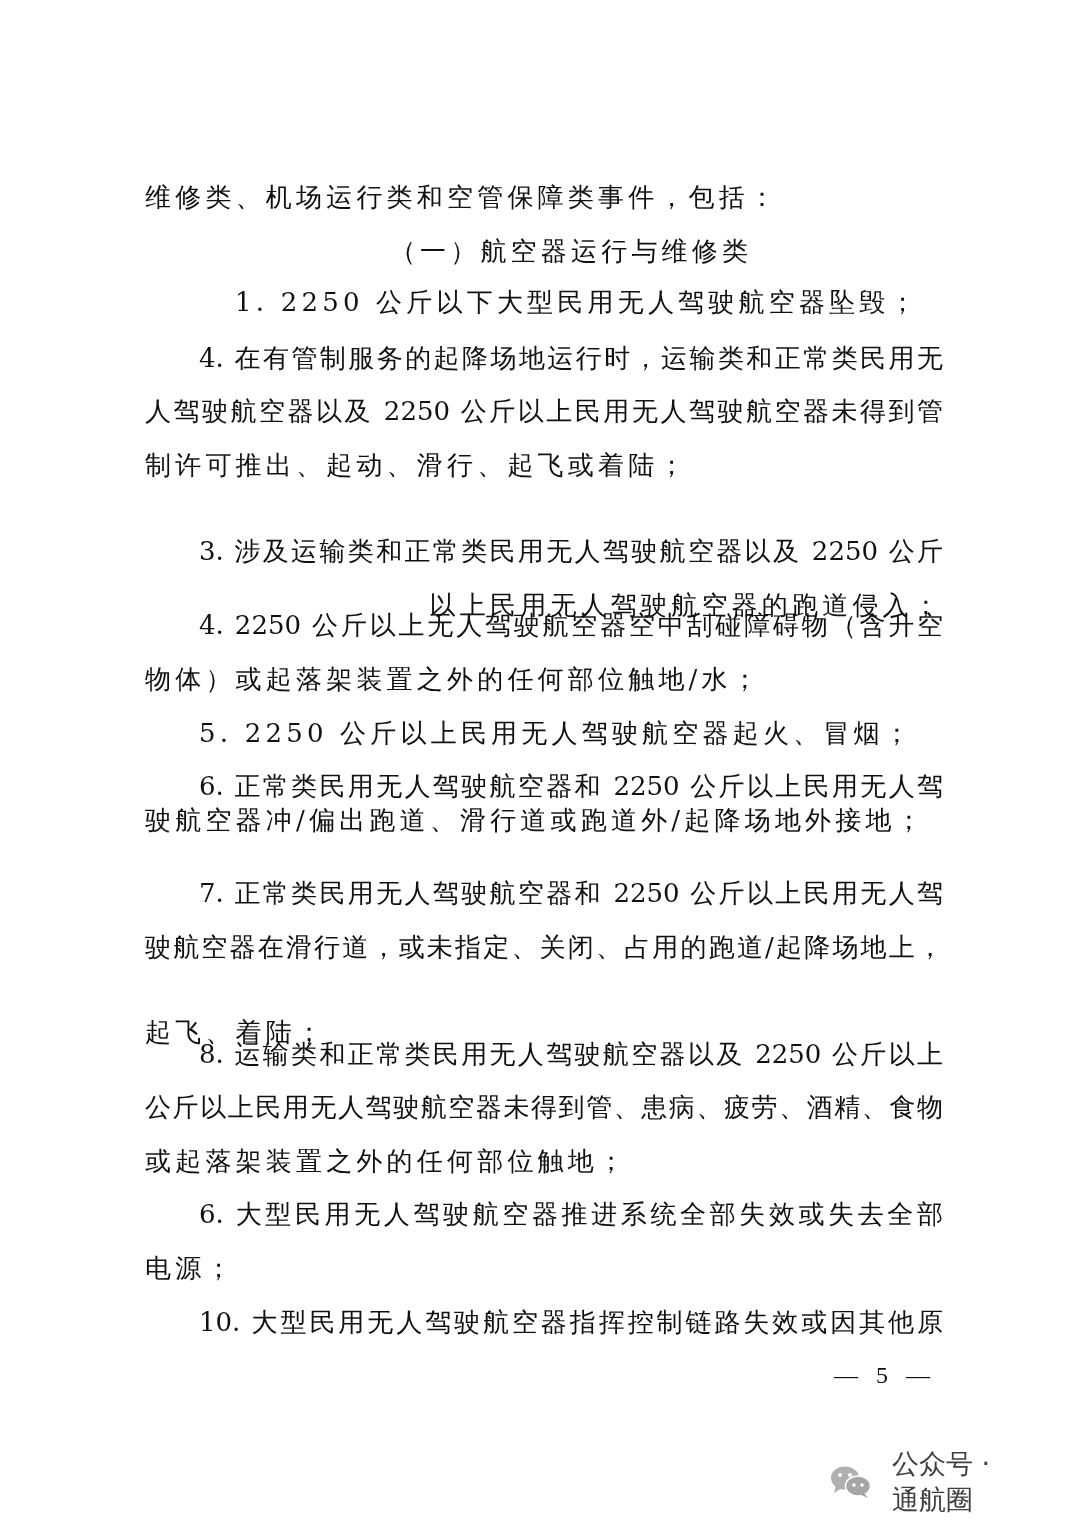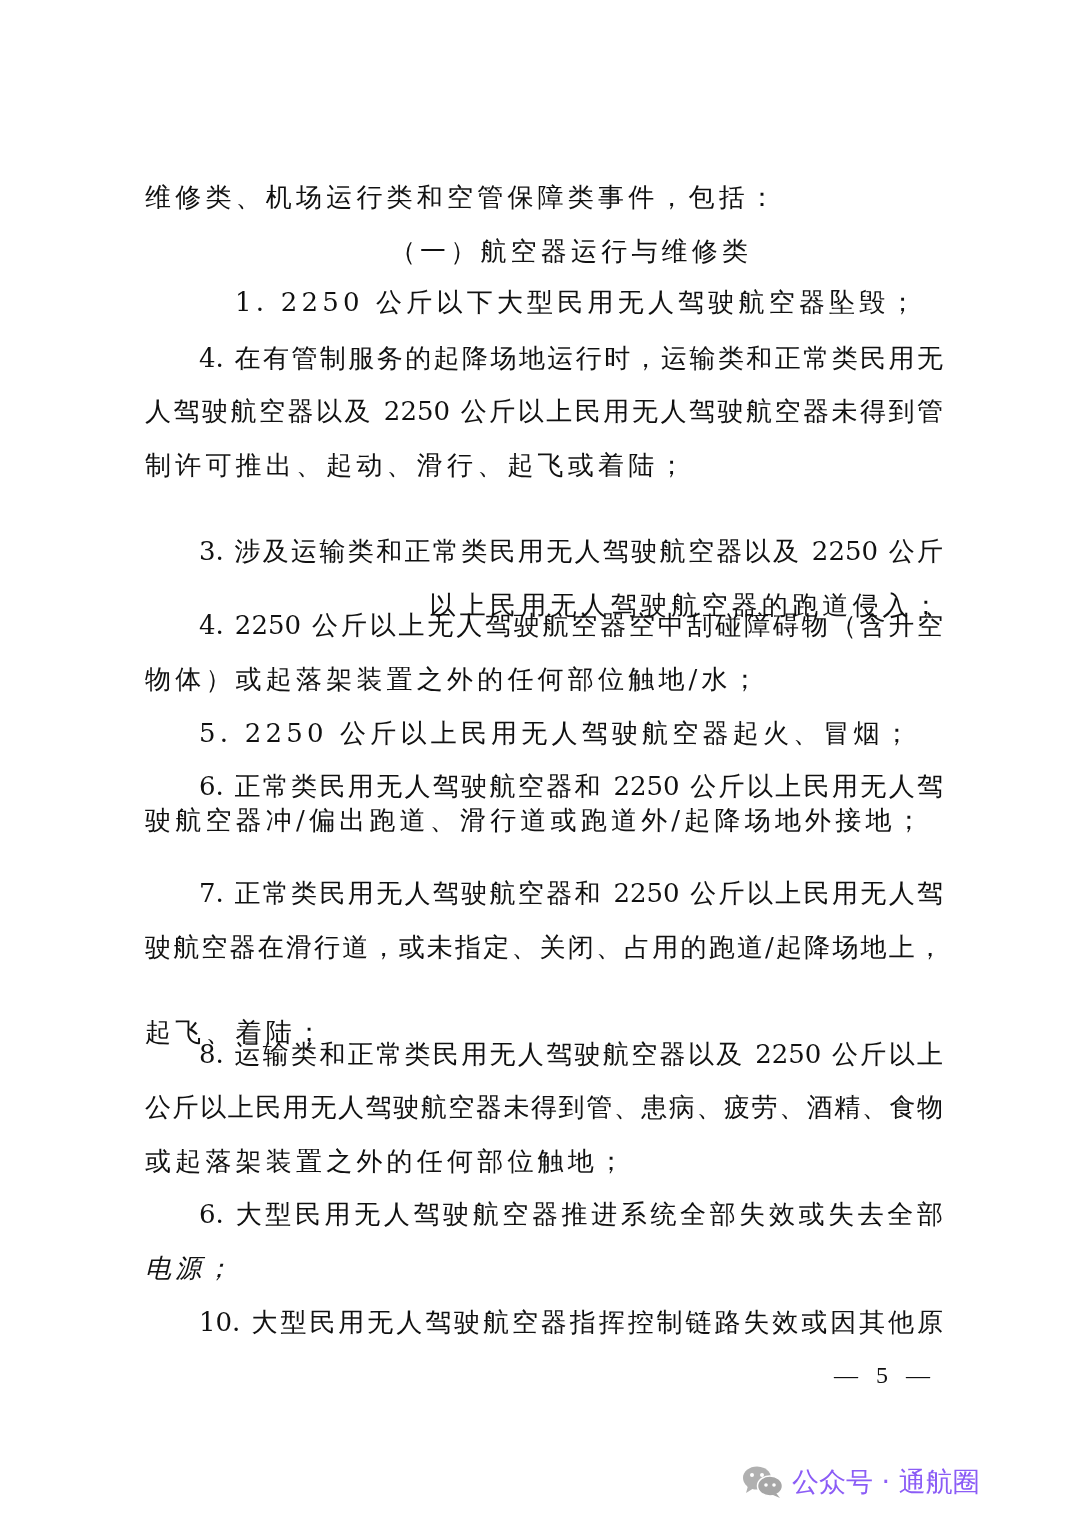--- a/index.html
+++ b/index.html
@@ -5,22 +5,22 @@
   html, body { margin:0; padding:0; background:#ffffff; }
   body { width:1080px; height:1526px; position:relative; overflow:hidden;
          font-family:"DejaVu Serif", "Liberation Serif", serif; color:#111; }
   .page { position:absolute; left:0; top:0; width:1004px; height:1526px; background:#fff; }
   .line { position:absolute; left:145px; width:798px; height:40px; line-height:40px;
           font-size:26px; white-space:nowrap; overflow:visible; letter-spacing:4.2px; }
   .line.justify { text-align:justify; text-align-last:justify; letter-spacing:0; }
   .line.indent { left:199px; width:744px; }
   .page-number { position:absolute; left:834px; top:1360px; font-size:24px; line-height:30px;
                  font-family:"Liberation Serif", serif; color:#111; letter-spacing:6px; }
-  .watermark { position:absolute; left:742px; top:1462px; height:40px; display:flex;
-               align-items:center; gap:8px; color:#8b5cf6; font-family:"DejaVu Sans", sans-serif;
+  .watermark { position:absolute; left:830px; top:1462px; height:40px; display:flex;
+               align-items:center; gap:20px; color:#404040; font-family:"DejaVu Sans", sans-serif;
                font-size:27px; }
   .wm-icon { width:42px; height:34px; position:relative; }
 </style>
 </head>
 <body>
 
 <div class="page">
   <div id="lines">
       <div class="line" style="top: 177px;">维修类、机场运行类和空管保障类事件，包括：</div>
       <div class="line indent" style="top: 230.55px; text-align: center;">（一）航空器运行与维修类</div>
@@ -35,21 +35,21 @@
       <div class="line indent" style="top: 712.5px;">5. 2250 公斤以上民用无人驾驶航空器起火、冒烟；</div>
       <div class="line indent justify" style="top: 766.05px;">6. 正常类民用无人驾驶航空器和 2250 公斤以上民用无人驾</div>
       <div class="line" style="top: 800px;">驶航空器冲/偏出跑道、滑行道或跑道外/起降场地外接地；</div>
       <div class="line indent justify" style="top: 873.15px;">7. 正常类民用无人驾驶航空器和 2250 公斤以上民用无人驾</div>
       <div class="line justify" style="top: 926.7px;">驶航空器在滑行道，或未指定、关闭、占用的跑道/起降场地上，</div>
       <div class="line" style="top: 1012px;">起飞、着陆；</div>
       <div class="line indent justify" style="top: 1033.8px;">8. 运输类和正常类民用无人驾驶航空器以及 2250 公斤以上</div>
       <div class="line justify" style="top: 1087.35px;">公斤以上民用无人驾驶航空器未得到管、患病、疲劳、酒精、食物</div>
       <div class="line" style="top: 1140.9px;">或起落架装置之外的任何部位触地；</div>
       <div class="line indent justify" style="top: 1194.45px;">6. 大型民用无人驾驶航空器推进系统全部失效或失去全部</div>
-      <div class="line" style="top: 1248px; font-style: italic;">电源；</div>
+      <div class="line" style="top: 1248px;">电源；</div>
       <div class="line indent justify" style="top: 1301.55px;">10. 大型民用无人驾驶航空器指挥控制链路失效或因其他原</div>
     </div>
 
   <div class="page-number">— 5 —</div>
 
   <div class="watermark">
     <span class="wm-icon">
       <svg width="42" height="34" viewBox="0 0 42 34">
         <ellipse cx="15" cy="13" rx="14" ry="11.5" fill="#b0b0b0"></ellipse>
         <path d="M6 21 L4 28 L12 23 Z" fill="#b0b0b0"></path>

